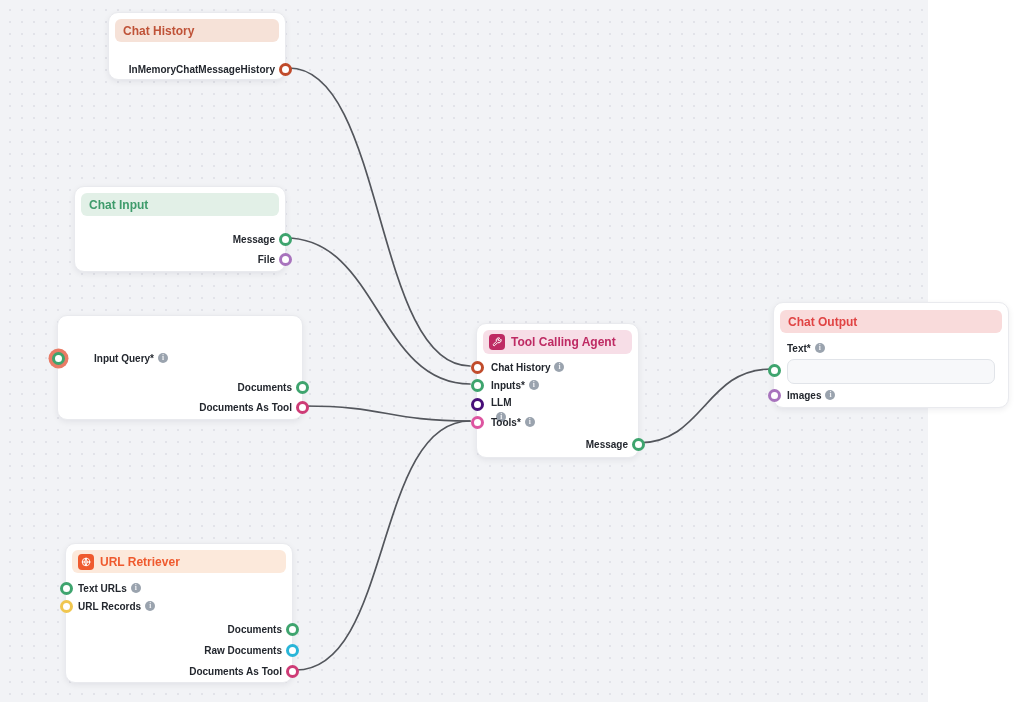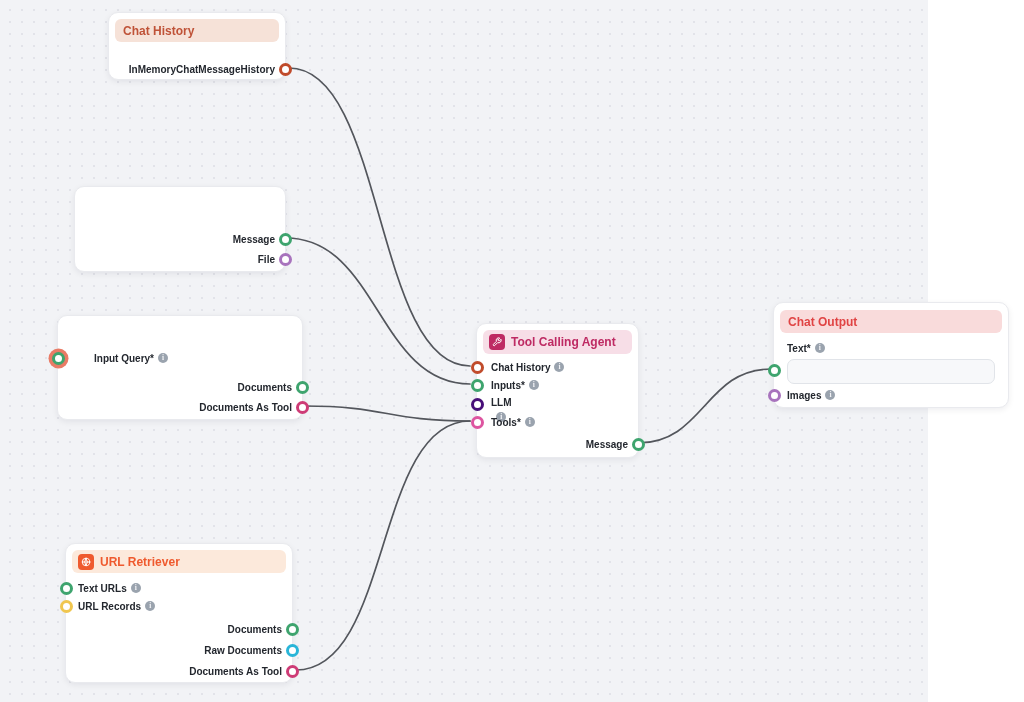--- a/index.html
+++ b/index.html
@@ -88,20 +88,23 @@
     <div class="node-header" style="--hbg: #F6E2D8; --hc: #BF5237;">
       <span>Chat History</span>
     </div>
     <div class="row out" style="top:49px;">
       <span>InMemoryChatMessageHistory</span>
     </div>
     <span class="handle right" style="top: 49.5px; --c: #C04B2B;"></span>
   </div>
 
   <div class="node" id="n-chat-input">
+    <div class="node-header" style="--hbg: #E2F0E7; --hc: #3E9B6B;">
+      <span>Chat Input</span>
+    </div>
     <div class="row out" style="top:45px;">
       <span>Message</span>
     </div>
     <span class="handle right" style="top: 45.5px; --c: #3EA46E;"></span>
     <div class="row out" style="top:65px;margin-left:8px;">
       <span>File</span>
     </div>
     <span class="handle right" style="top: 65.5px; --c: #A873BD;"></span>
   </div>
 

